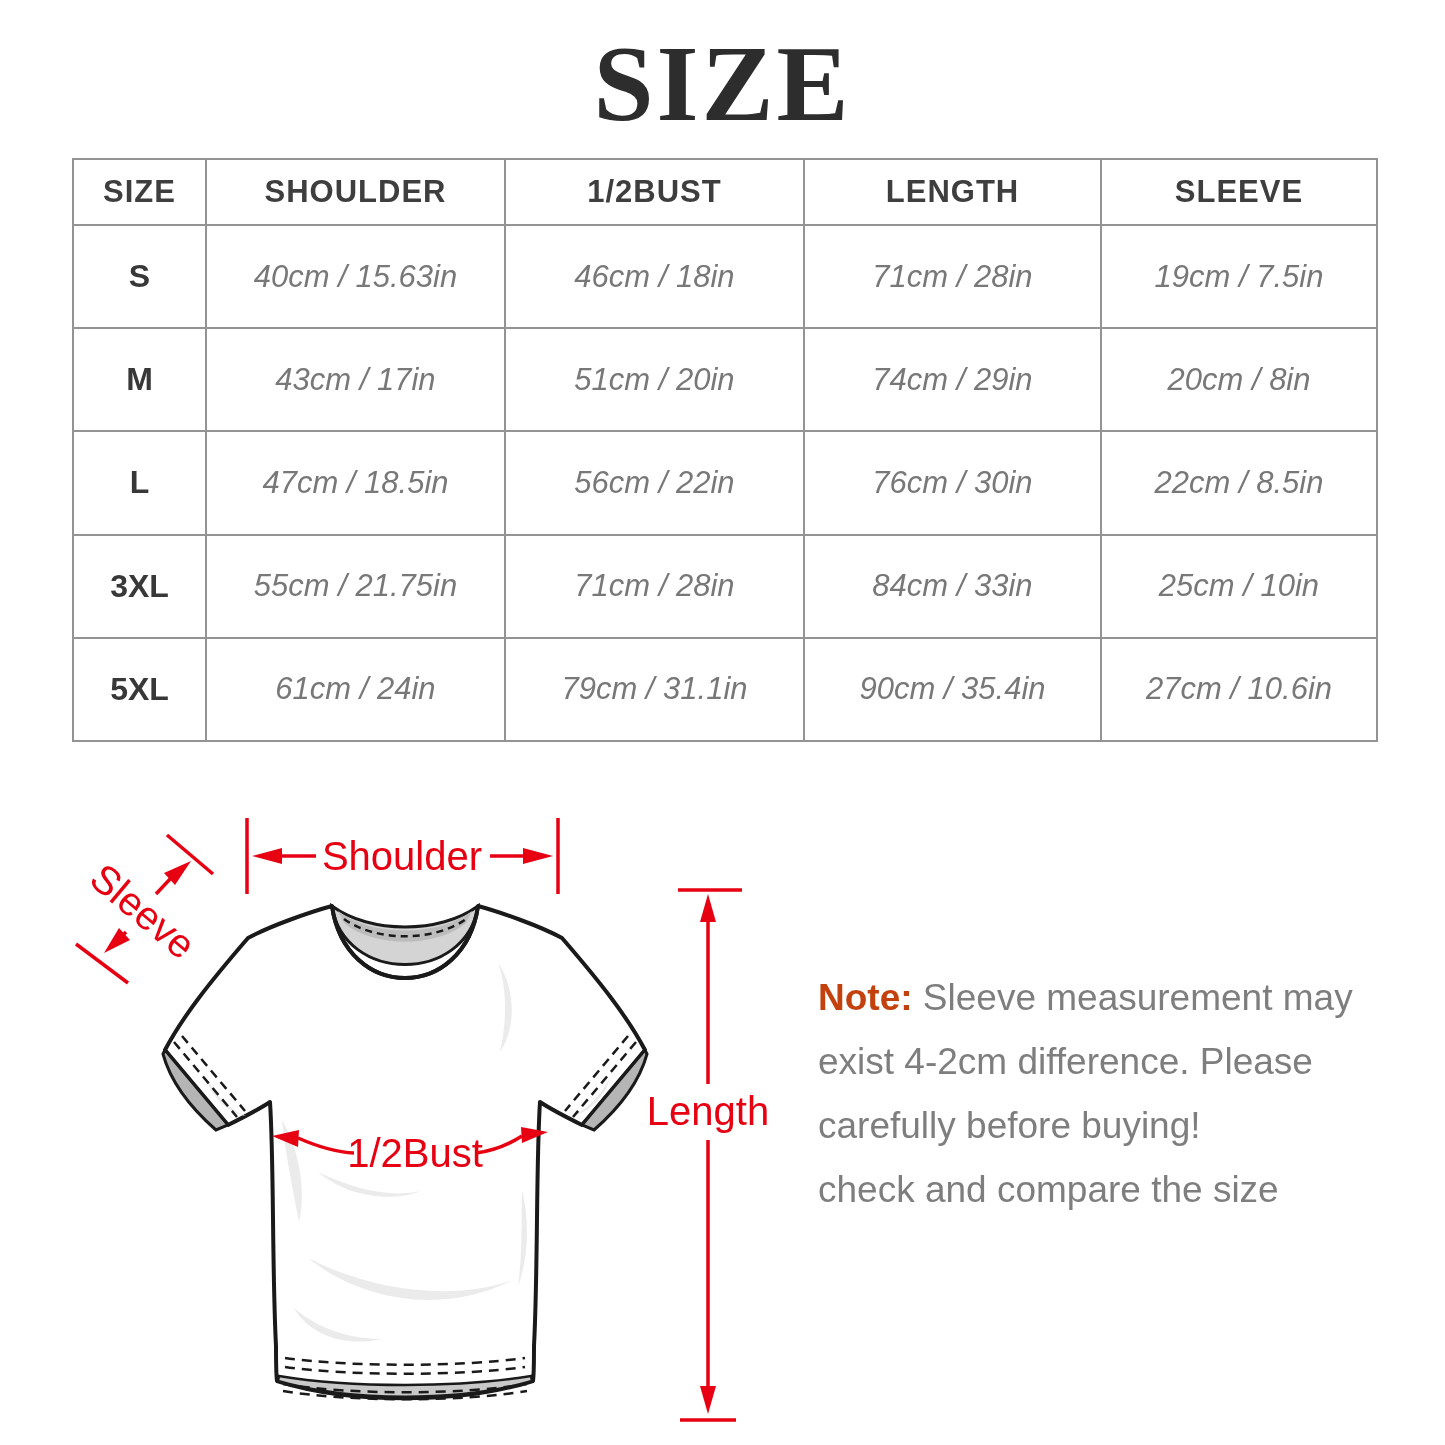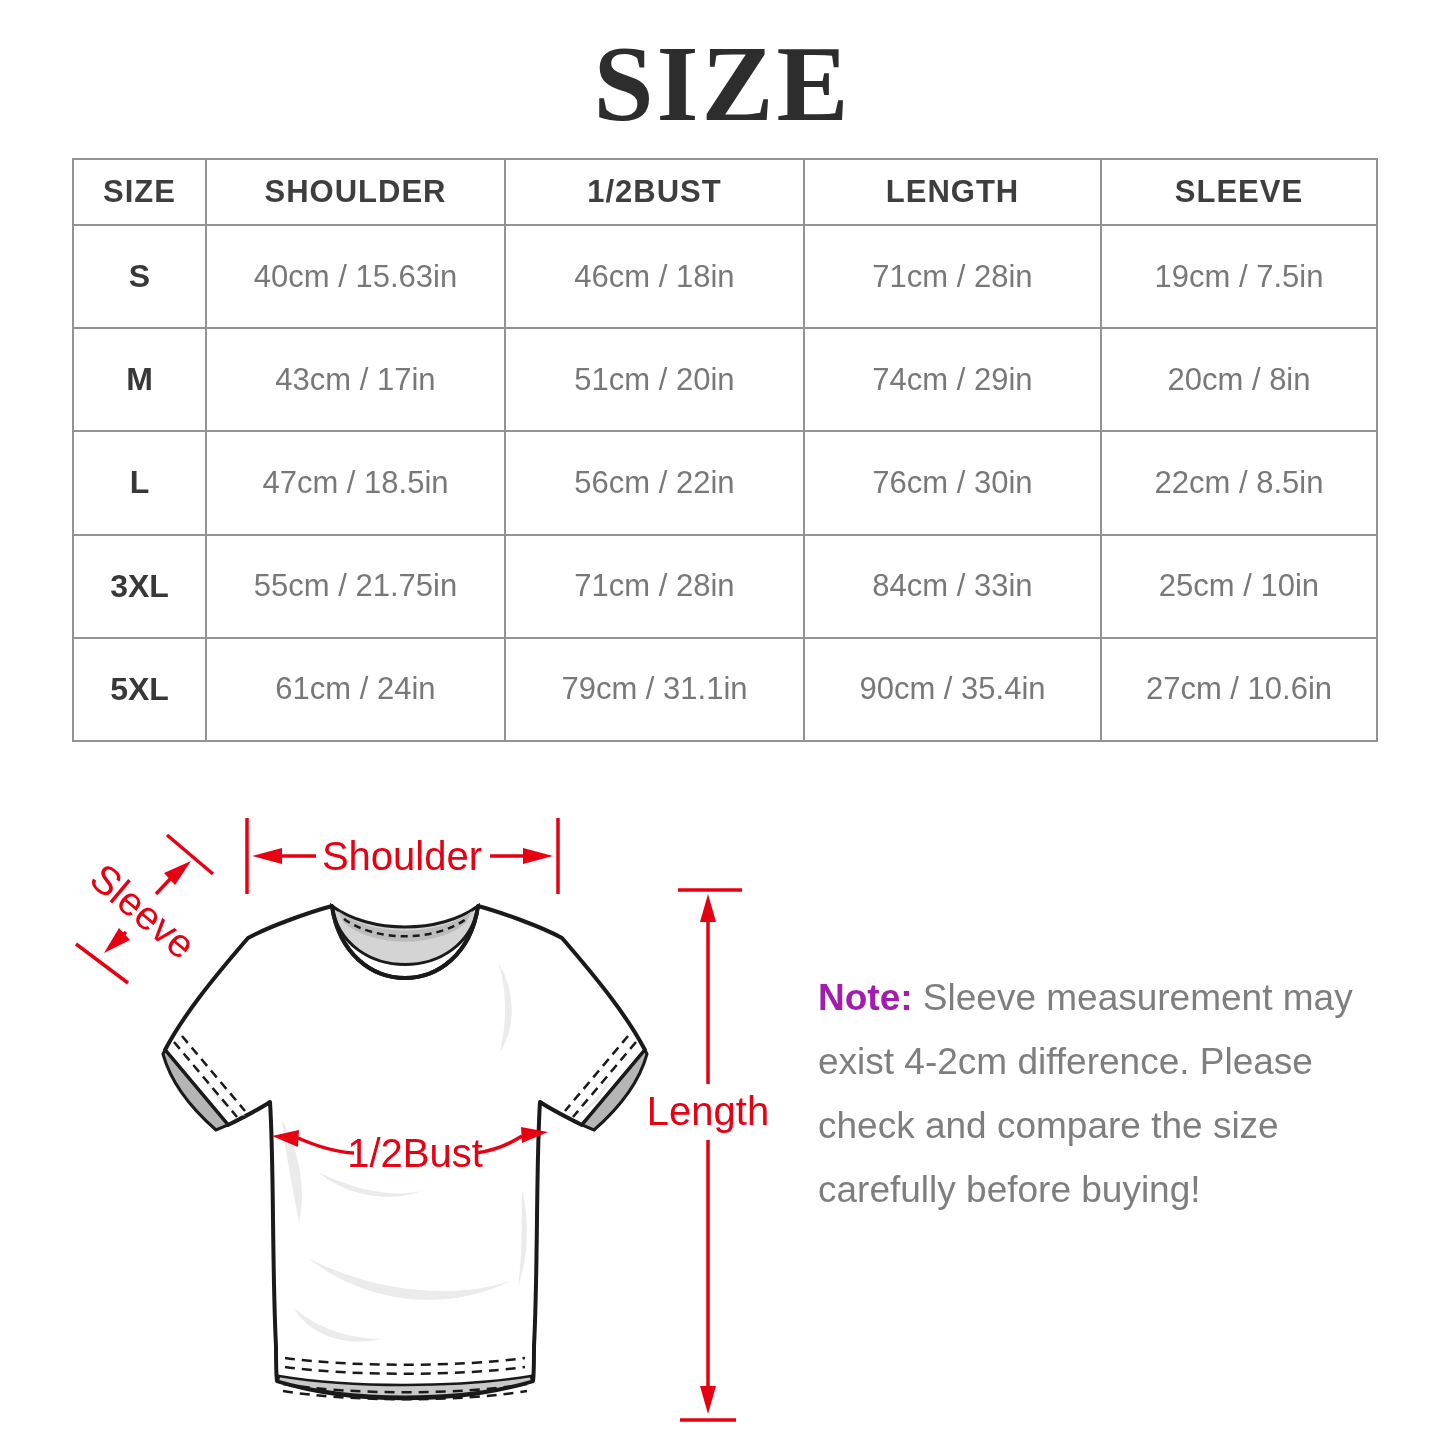--- a/index.html
+++ b/index.html
@@ -20,28 +20,28 @@
     border:2px solid #939393;text-align:center;vertical-align:middle;
     padding:0;white-space:nowrap;
   }
   table.size-table thead th{
     font-size:31px;font-weight:bold;color:#3e3e3e;letter-spacing:1px;height:64px;
   }
   table.size-table tbody th{
     font-size:32px;font-weight:bold;color:#383838;
   }
   table.size-table tbody td{
-    font-size:31px;font-weight:normal;color:#787878;
+    font-size:31px;font-weight:normal;color:#787878;font-style:italic;
   }
   .diagram-wrap{position:absolute;left:70px;top:790px;width:720px;height:655px;}
   .note-block{
     position:absolute;left:818px;top:966px;width:545px;
     font-size:37px;line-height:64px;color:#7e7e7e;
   }
-  .note-block .note-prefix{font-weight:bold;color:#a21caf;}
+  .note-block .note-prefix{font-weight:bold;color:#c2410c;}
   svg text.red-label{
     font-family:"Liberation Sans", sans-serif;font-size:40px;fill:#e60012;
   }
 </style>
 </head>
 <body>
 
 <div class="page-title">SIZE</div>
 
 <table class="size-table">
@@ -196,15 +196,15 @@
       <polygon points="638,104 630,132 646,132" fill="#e60012" stroke="none"></polygon>
       <polygon points="638,624 630,596 646,596" fill="#e60012" stroke="none"></polygon>
     </g>
     <text class="red-label" x="638" y="335" text-anchor="middle">Length</text>
   </svg>
 </div>
 
 <div class="note-block">
   <div><span class="note-prefix">Note:</span> <span>Sleeve measurement may</span></div>
   <div>exist 4-2cm difference. Please</div>
+  <div>carefully before buying!</div>
   <div>check and compare the size</div>
-  <div>carefully before buying!</div>
 </div>
 
 </body></html>

